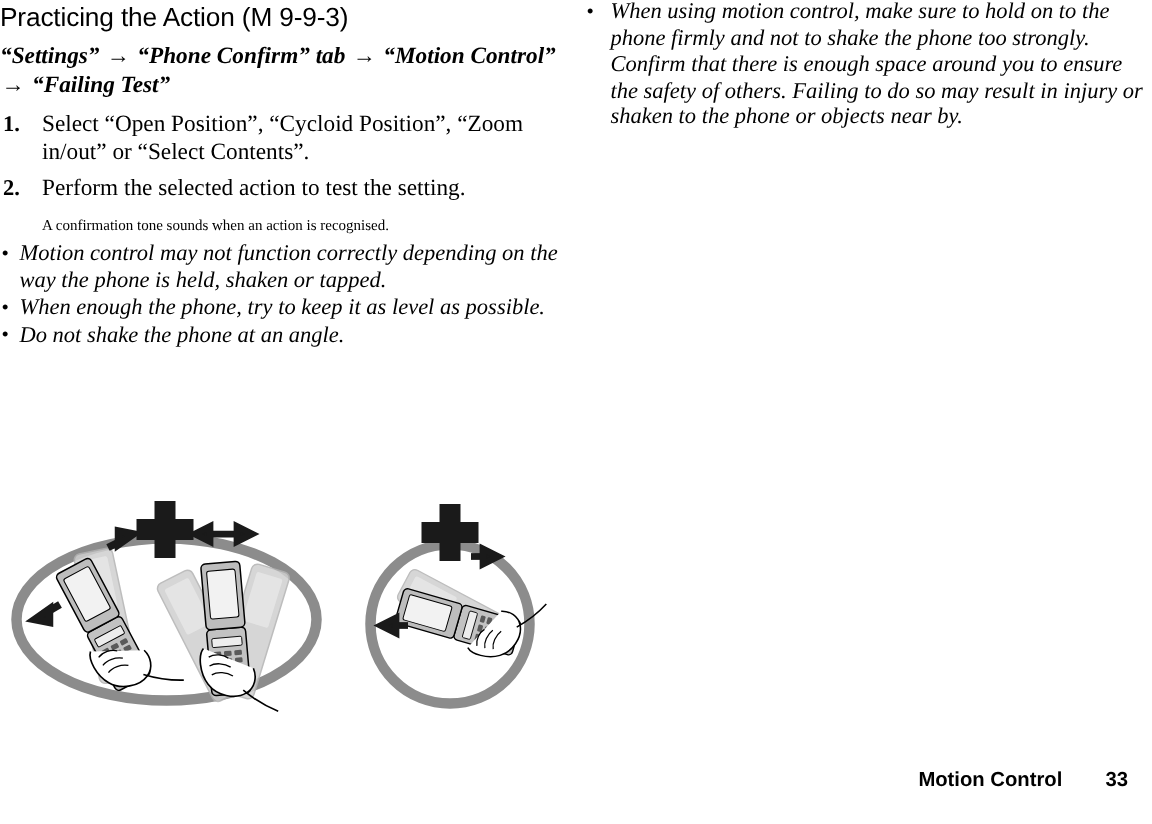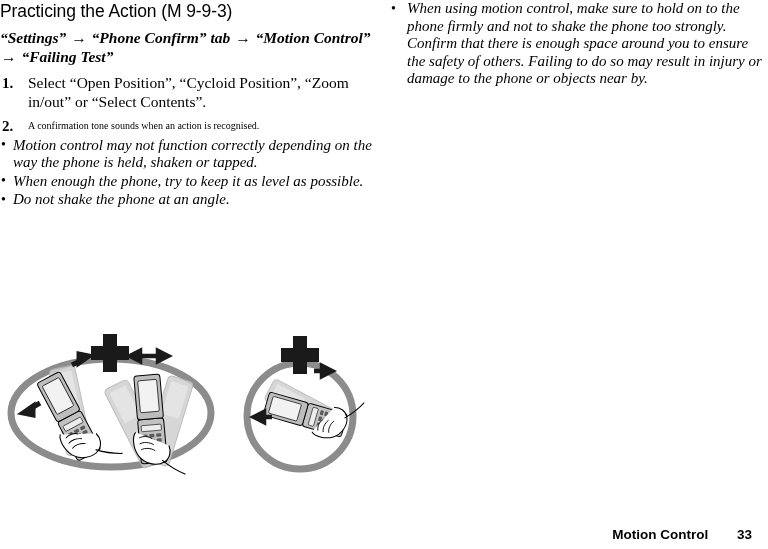--- a/index.html
+++ b/index.html
@@ -153,21 +153,21 @@
     left: 4px;
     top: 333px;
     width: 376px;
     height: 155px;
   }
 
   
   .footer {
     position: absolute;
     left: 0;
-    bottom: 6px;
+    bottom: 21px;
     width: 752px;
     text-align: right;
     font-family: "Liberation Sans", sans-serif;
     font-weight: bold;
     font-size: 13.5px;
     line-height: 16px;
     margin-top: 34px;
   }
   .footer .page-num {
     display: inline-block;
@@ -196,20 +196,21 @@
       <span>“Failing Test”</span>
     </p>
 
     <ol class="steps">
       <li class="step">
         <span class="step-num">1.</span>
         <span>Select “Open Position”, “Cycloid Position”, “Zoom in/out” or “Select Contents”.</span>
       </li>
       <li class="step">
         <span class="step-num">2.</span>
+        <span>Perform the selected action to test the setting.</span>
       </li>
       <div class="step-sub">A confirmation tone sounds when an action is recognised.</div>
     </ol>
 
 
     <ul class="note-list">
       <li class="note-item">
         <span class="dot">•</span>
         <span>Motion control may not function correctly depending on the way the phone is held, shaken or tapped.</span>
       </li>
@@ -221,21 +222,21 @@
         <span class="dot">•</span>
         <span>Do not shake the phone at an angle.</span>
       </li>
     </ul>
   </div>
 
   <div class="col-right">
     <ul class="warn-list">
       <li class="warn-item">
         <span class="dot">•</span>
-        <span>When using motion control, make sure to hold on to the phone firmly and not to shake the phone too strongly. Confirm that there is enough space around you to ensure the safety of others. Failing to do so may result in injury or damage to the phone or objects near by.</span>
+        <span>When using motion control, make sure to hold on to the phone firmly and not to shake the phone too strongly. Confirm that there is enough space around you to ensure the safety of others. Failing to do so may result in injury or shaken to the phone or objects near by.</span>
       </li>
     </ul>
   </div>
 
   <div class="figure">
     <svg width="376" height="155" viewBox="0 0 376 155">
       <defs>
         <g id="flipphone">
 
           <rect x="-13" y="6" width="26" height="44" rx="3" fill="#c2c2c2" stroke="#000" stroke-width="1"></rect>

